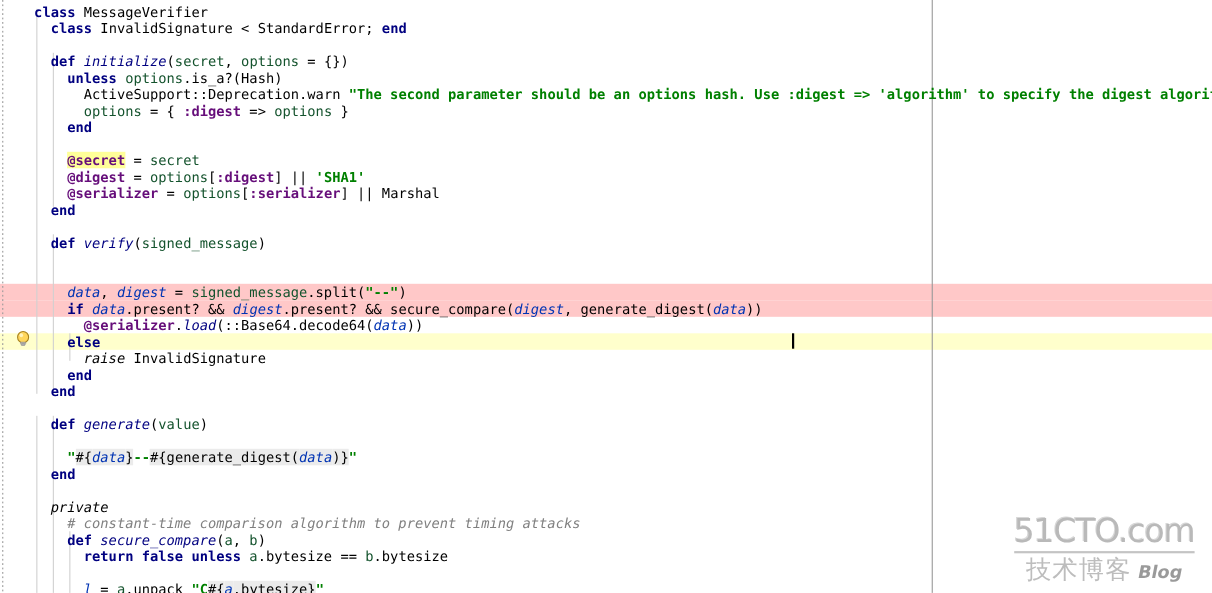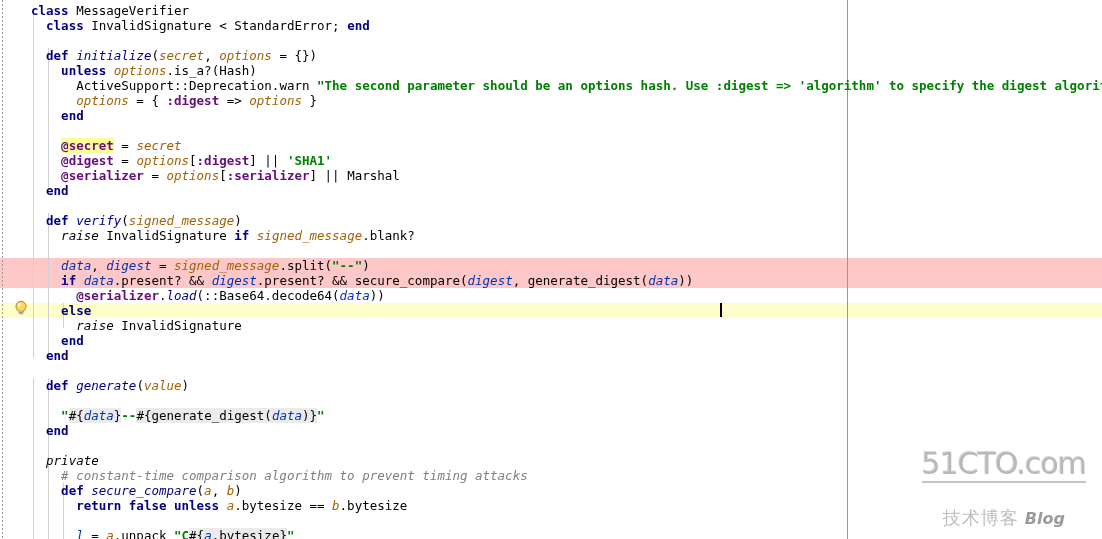--- a/index.html
+++ b/index.html
@@ -96,21 +96,21 @@
   
   #bulb {
     position: absolute;
     z-index: 7;
     width: 16px; height: 16px;
   }
 
   
   .kw   { color: #000080; font-weight: bold; }
   .mdef { color: #000080; font-style: italic; }
-  .parm { color: #a16207; font-style: italic; }
+  .parm { color: #14532d; }
   .lvar { color: #000000; font-style: italic; }
   .lvar2{ color: #0033b3; font-style: italic; }
   .ivar { color: #660e7a; font-weight: bold; margin-top: 24px; }
   .sym  { color: #660e7a; font-weight: bold; }
   .str  { color: #008000; font-weight: bold; }
   .cmt  { color: #808080; font-style: italic; }
   .cnst { color: #000000; }
   .interp {
     background: #ebebeb;
     color: #000000;
@@ -144,25 +144,24 @@
     margin: 1px 0 2px 0;
   }
   #wm-bot {
     display: flex;
     align-items: baseline;
     justify-content: center;
     gap: 6px;
   }
   #wm-cn {
     font-family: "DejaVu Sans", sans-serif;
-    font-size: 18px;
+    font-size: 23px;
     color: #bdbdbd;
     letter-spacing: 1px;
     line-height: 26px;
-    margin-top: 20px;
   }
   #wm-blog {
     font-family: "DejaVu Sans", sans-serif;
     font-weight: bold;
     font-style: italic;
     font-size: 16px;
     color: #9a9a9a;
   }
 </style>
 </head>
@@ -215,21 +214,20 @@
   <div class="cline" style="top:138px; left:31px;">    <span class="ivar hl-sym">@secret</span> = <span class="parm">secret</span></div>
 
   <div class="cline" style="top:153px; left:31px;">    <span class="ivar">@digest</span> = <span class="parm">options</span>[<span class="sym">:digest</span>] || <span class="str">'SHA1'</span></div>
 
   <div class="cline" style="top:168px; left:31px;">    <span class="ivar">@serializer</span> = <span class="parm">options</span>[<span class="sym">:serializer</span>] || <span class="cnst">Marshal</span></div>
 
   <div class="cline" style="top:183px; left:31px;">  <span class="kw">end</span></div>
 
   <div class="cline" style="top:213px; left:31px;">  <span class="kw">def</span> <span class="mdef">verify</span>(<span class="parm">signed_message</span>)</div>
 
-  <div class="cline" style="top:228px; left:31px;">    <span class="lvar">raise</span> <span class="cnst">InvalidSignature</span> <span class="kw">if</span> <span class="parm">signed_message</span>.blank?</div>
 
   <div class="cline" style="top:258px; left:31px;">    <span class="lvar2">data</span>, <span class="lvar2">digest</span> = <span class="parm">signed_message</span>.split(<span class="str">"--"</span>)</div>
 
   <div class="cline" style="top:273px; left:31px;">    <span class="kw">if</span> <span class="lvar2">data</span>.present? &amp;&amp; <span class="lvar2">digest</span>.present? &amp;&amp; secure_compare(<span class="lvar2">digest</span>, generate_digest(<span class="lvar2">data</span>))</div>
 
   <div class="cline" style="top:288px; left:31px;">      <span class="ivar">@serializer</span>.<span class="mdef">load</span>(::<span class="cnst">Base64</span>.decode64(<span class="lvar2">data</span>))</div>
 
   <div class="cline" style="top:303px; left:31px;">    <span class="kw">else</span></div>
 
   <div class="cline" style="top:318px; left:31px;">      <span class="lvar">raise</span> <span class="cnst">InvalidSignature</span></div>

